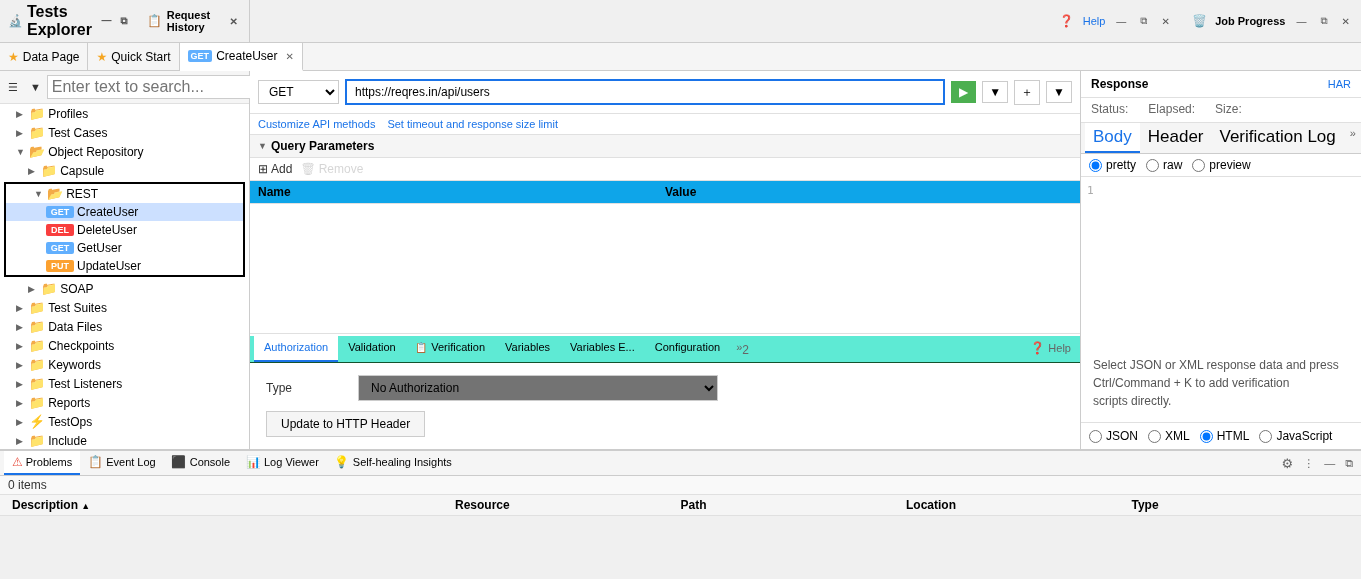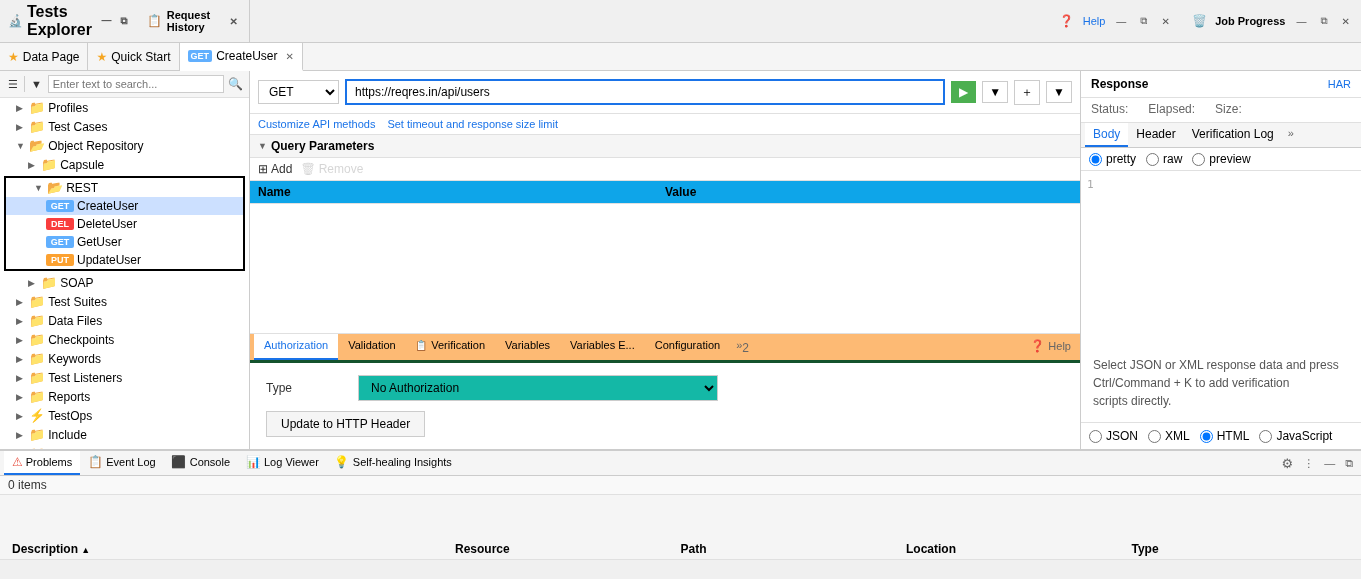--- a/index.html
+++ b/index.html
@@ -11,21 +11,21 @@
     .tab.active { background: #fff; border-bottom: 2px solid #fff; margin-bottom: -1px; }
     .tab-close { margin-left: 4px; color: #666; font-size: 10px; cursor: pointer; }
 
     
     .main-area { display: flex; flex: 1; overflow: hidden; }
 
     
     .left-panel { width: 250px; min-width: 250px; background: #fff; border-right: 1px solid #ccc; display: flex; flex-direction: column; }
     .left-toolbar { display: flex; align-items: center; padding: 4px; gap: 2px; border-bottom: 1px solid #e0e0e0; background: #f5f5f5; }
     .toolbar-btn { padding: 2px 4px; cursor: pointer; color: #333; border: none; background: transparent; font-size: 11px; }
-    .search-box { flex: 1; border: 1px solid #ccc; padding: 2px 4px; font-size: 11px; color: #999; }
+    .search-box { flex: 1; border: 1px solid #ccc; padding: 2px 4px; font-size: 16px; color: #999; }
     .search-icon { font-size: 12px; cursor: pointer; color: #666; padding: 2px; }
 
     
     .tree { overflow-y: auto; flex: 1; }
     .tree-item { display: flex; align-items: center; padding: 2px 4px; cursor: pointer; gap: 3px; white-space: nowrap; }
     .tree-item.selected { background: #cce0ff; }
     .indent-1 { padding-left: 16px; }
     .indent-2 { padding-left: 28px; }
     .indent-3 { padding-left: 40px; }
     .tree-arrow { font-size: 9px; color: #666; width: 10px; }
@@ -63,45 +63,45 @@
     .add-btn { display: flex; align-items: center; gap: 3px; cursor: pointer; color: #333; font-size: 11px; }
     .remove-btn { display: flex; align-items: center; gap: 3px; cursor: pointer; color: #999; font-size: 11px; }
 
     .params-table { flex: 1; overflow: hidden; }
     .params-header { display: flex; background: #0ea5e9; border-bottom: 1px solid #e0e0e0; padding: 4px 8px; font-weight: bold; font-size: 11px; }
     .params-header .col-name { flex: 1; }
     .params-header .col-value { flex: 1; }
     .params-body { height: 130px; overflow-y: auto; background: #fff; border-bottom: 1px solid #e0e0e0; }
 
     
-    .request-tabs { display: flex; border-bottom: 3px solid #14532d; background: #fdba74; padding: 0 4px; overflow-x: auto; }
+    .request-tabs { display: flex; border-bottom: 1px solid #14532d; background: #5eead4; padding: 0 4px; overflow-x: auto; }
     .req-tab { padding: 5px 10px; cursor: pointer; font-size: 11px; border-bottom: 2px solid transparent; white-space: nowrap; }
     .req-tab.active { border-bottom: 2px solid #1a73e8; color: #1a73e8; background: #fff; }
     .more-tabs { padding: 5px 6px; cursor: pointer; color: #666; font-size: 11px; }
     .help-link { margin-left: auto; color: #666; font-size: 11px; padding: 5px; cursor: pointer; }
 
     
     .auth-content { padding: 12px 16px; }
     .auth-row { display: flex; align-items: center; gap: 12px; margin-bottom: 10px; }
     .auth-label { width: 80px; font-size: 12px; color: #333; }
-    .auth-select { flex: 1; border: 1px solid #ccc; padding: 4px 8px; font-size: 12px; background: #14b8a6; cursor: pointer; max-width: 360px; }
+    .auth-select { flex: 1; border: 1px solid #ccc; padding: 4px 8px; font-size: 12px; background: #737373; cursor: pointer; max-width: 360px; }
     .update-btn { display: block; border: 1px solid #ccc; background: #f5f5f5; padding: 5px 14px; font-size: 12px; cursor: pointer; margin-top: 4px; }
 
     
     .right-panel { width: 280px; min-width: 280px; display: flex; flex-direction: column; background: #fff; }
     .response-header { padding: 6px 10px; border-bottom: 1px solid #e0e0e0; display: flex; align-items: center; justify-content: space-between; }
     .response-title { font-weight: bold; font-size: 12px; }
     .har-link { color: #1a73e8; font-size: 11px; cursor: pointer; text-decoration: none; margin-left: 12px; }
     .status-row { display: flex; gap: 20px; padding: 4px 10px; border-bottom: 1px solid #e0e0e0; font-size: 11px; color: #666; }
     .status-col { display: flex; flex-direction: column; gap: 2px; }
     .status-val { font-size: 12px; color: #333; }
 
     
     .response-tabs { display: flex; border-bottom: 1px solid #ccc; background: #f5f5f5; padding: 0 4px; }
-    .resp-tab { padding: 4px 8px; cursor: pointer; font-size: 12px; border-bottom: 2px solid transparent; white-space: nowrap; }
+    .resp-tab { padding: 4px 8px; cursor: pointer; font-size: 17px; border-bottom: 2px solid transparent; white-space: nowrap; }
     .resp-tab.active { border-bottom: 2px solid #1a73e8; color: #1a73e8; background: #fff; }
     .resp-more { padding: 4px 6px; color: #666; font-size: 11px; cursor: pointer; }
 
     
     .format-row { display: flex; align-items: center; gap: 10px; padding: 4px 8px; border-bottom: 1px solid #e0e0e0; font-size: 11px; }
     .radio-group { display: flex; align-items: center; gap: 4px; cursor: pointer; }
 
     
     .code-area { flex: 1; overflow: auto; background: #fff; padding: 6px; }
     .line-numbers { color: #aaa; font-family: monospace; font-size: 11px; padding-right: 8px; }
@@ -115,21 +115,21 @@
     
     .bottom-panel { height: 130px; min-height: 130px; border-top: 2px solid #ccc; display: flex; flex-direction: column; }
     .bottom-tabs { display: flex; align-items: center; background: #f5f5f5; border-bottom: 1px solid #ccc; padding: 0 4px; }
     .bot-tab { padding: 4px 8px; cursor: pointer; font-size: 11px; border-bottom: 2px solid transparent; white-space: nowrap; display: flex; align-items: center; gap: 3px; }
     .bot-tab.active { border-bottom: 2px solid #1a73e8; background: #fff; }
     .bot-controls { margin-left: auto; display: flex; align-items: center; gap: 2px; }
 
     .bottom-content { flex: 1; overflow: hidden; }
     .items-bar { padding: 2px 8px; font-size: 11px; color: #333; background: #f9f9f9; border-bottom: 1px solid #e0e0e0; }
     .table-header { display: flex; background: #f5f5f5; border-bottom: 1px solid #e0e0e0; font-weight: bold; font-size: 11px; padding: 3px 8px; }
-    .table-col { flex: 1; padding: 0 4px; margin-top: 44px; }
+    .table-col { flex: 1; padding: 0 4px; }
     .table-body { overflow-y: auto; }
     .table-row { display: flex; padding: 3px 8px; border-bottom: 1px solid #f0f0f0; font-size: 11px; }
     .table-cell { flex: 1; padding: 0 4px; color: #555; }
 
     
     .folder-blue { color: #5b9bd5; }
     .folder-green { color: #70ad47; }
     .folder-orange { color: #ed7d31; }
     .folder-purple { color: #7030a0; }
     .folder-gray { color: #808080; }

